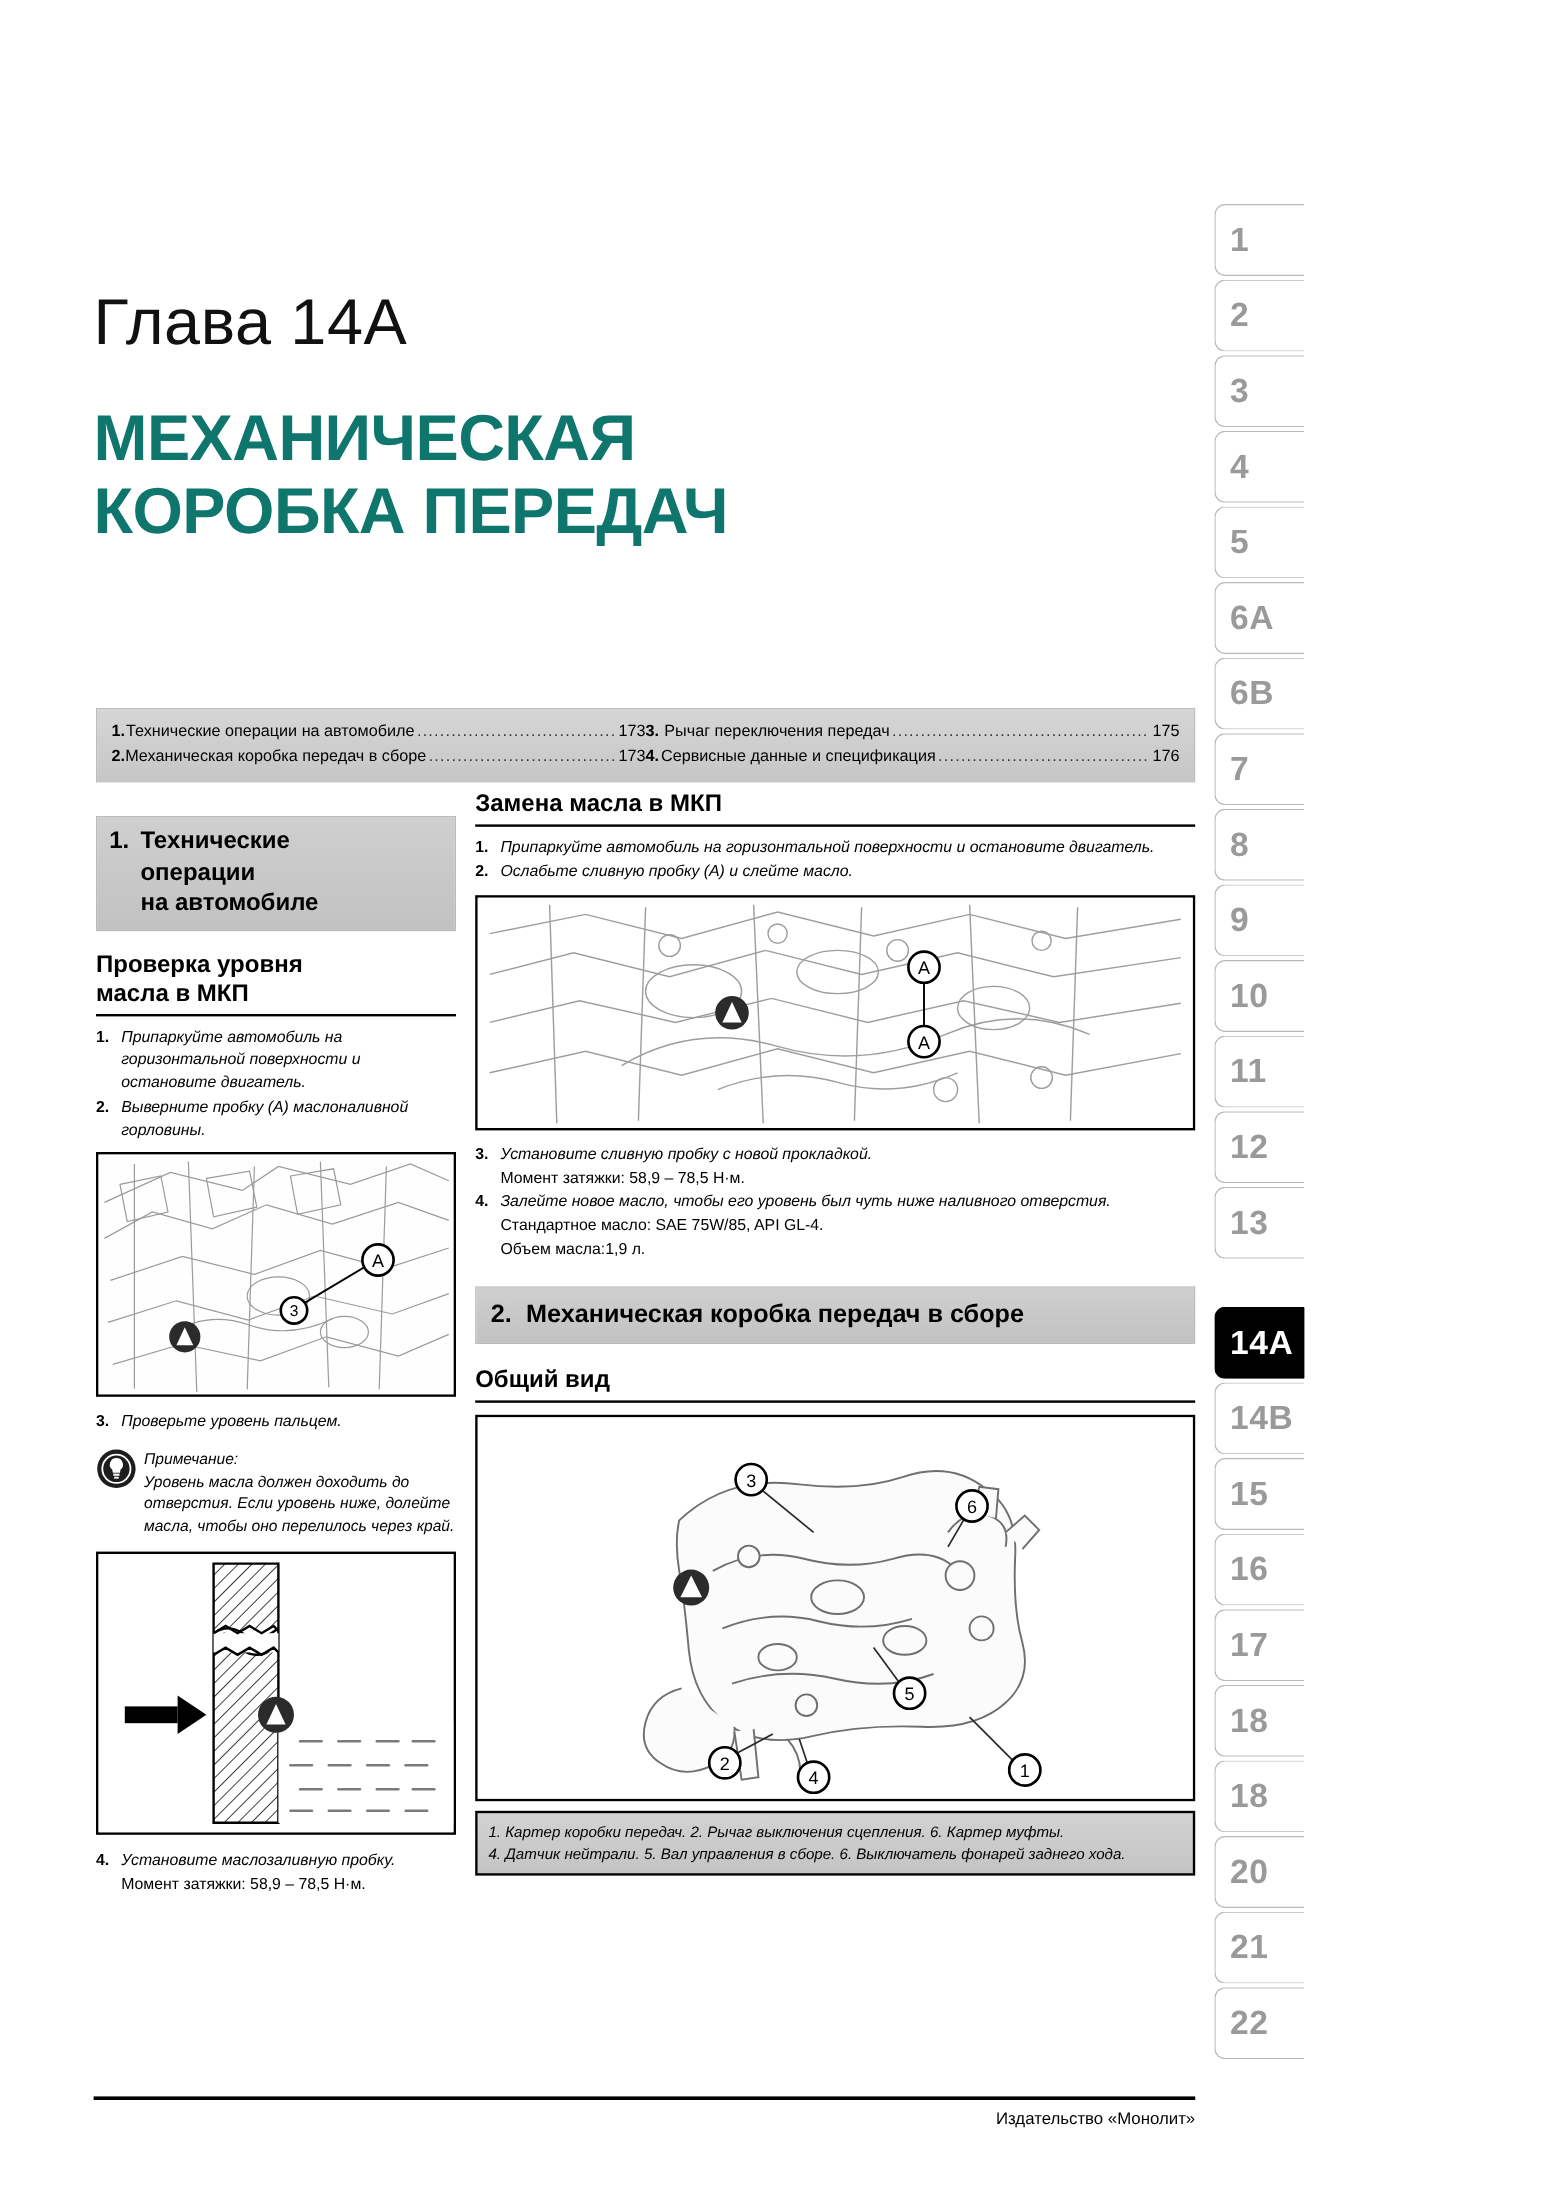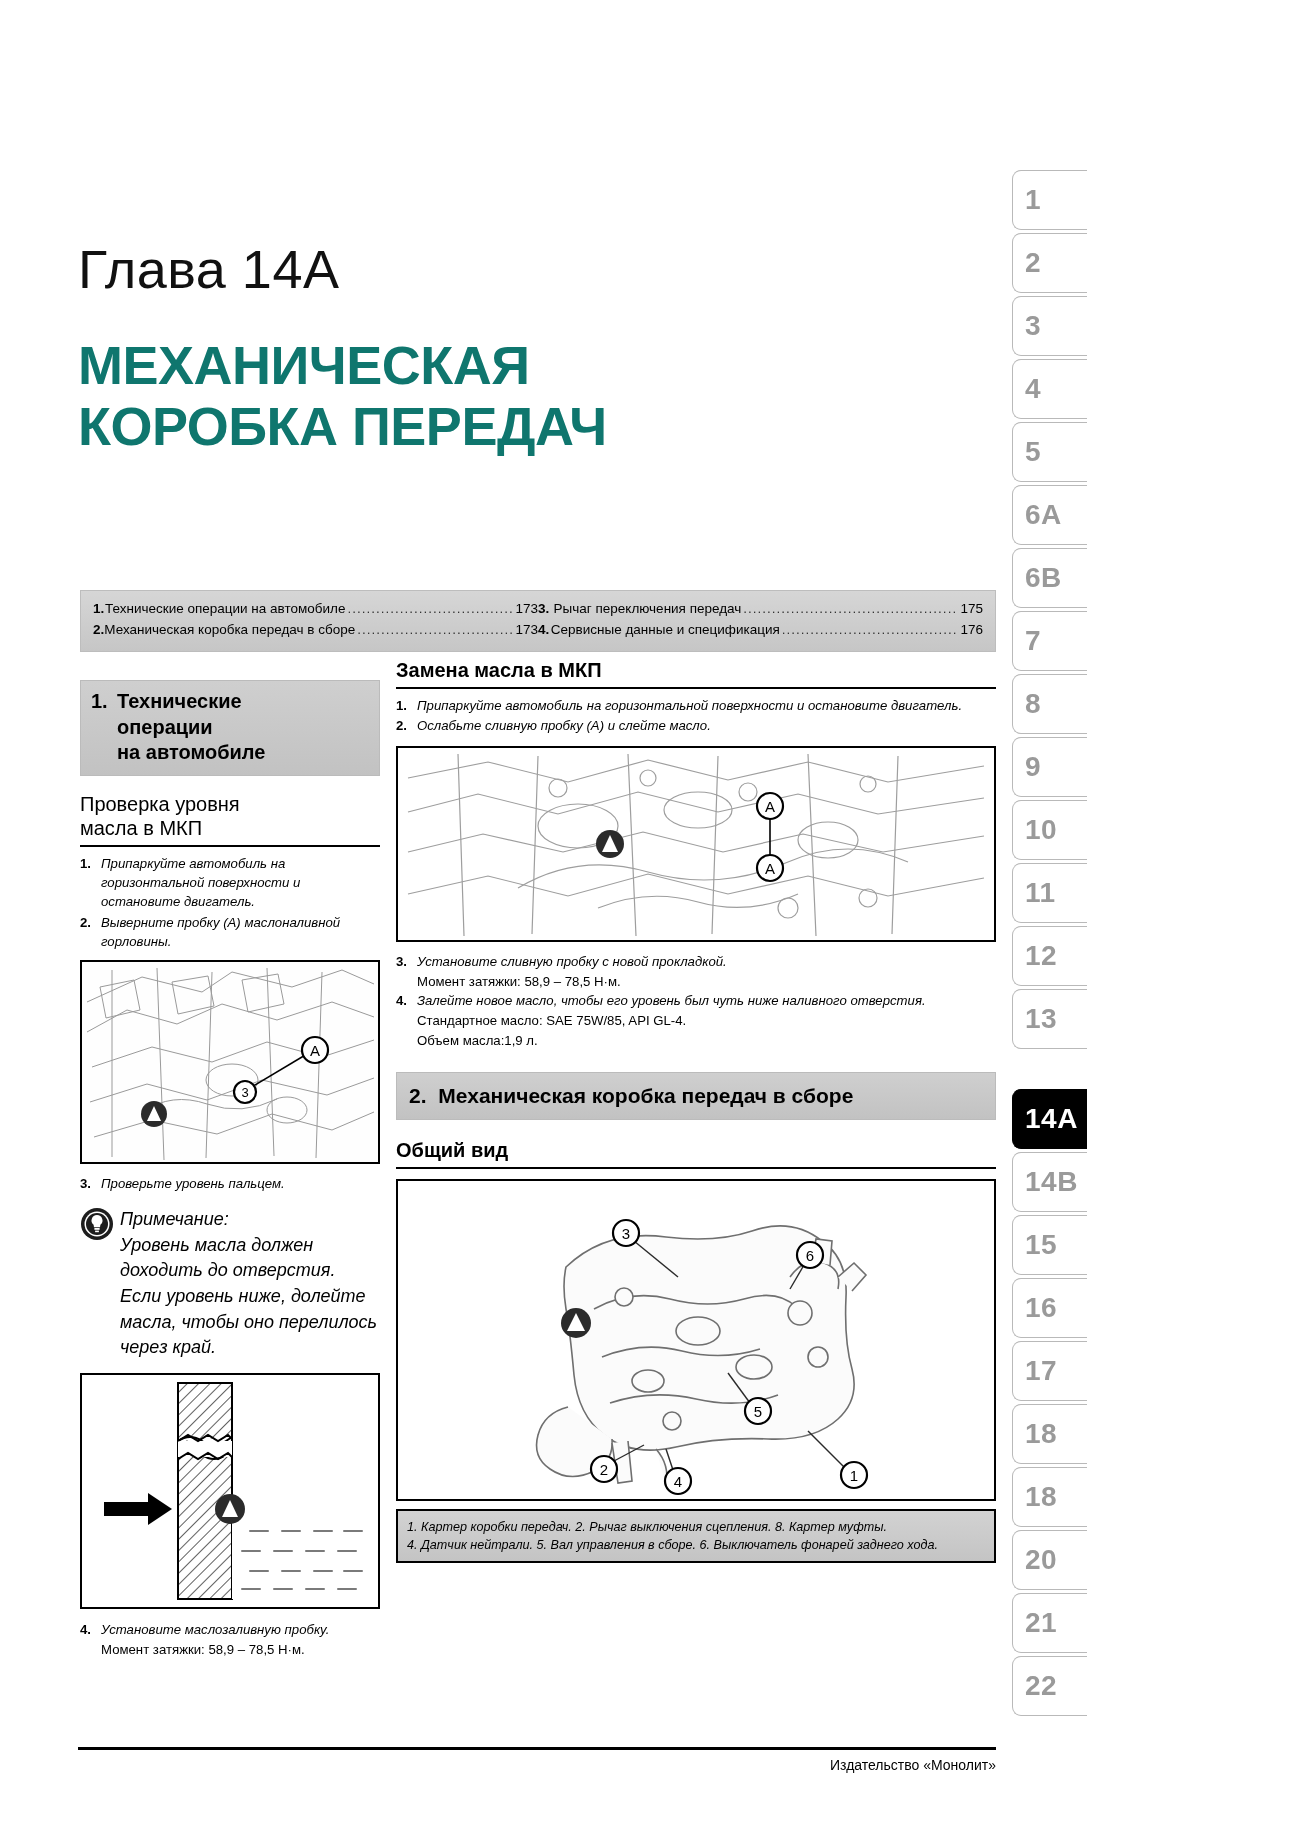--- a/index.html
+++ b/index.html
@@ -46,35 +46,35 @@
             border:1px solid #bbb;
             font-size:20px;font-weight:bold;line-height:1.28;
             padding:8px 10px 9px 10px;box-sizing:border-box;}
   .sec-head .sh-num{display:inline-block;width:26px;}
   .sec-head .sh-txt{display:inline-block;vertical-align:top;}
 
   .sec-head-wide{background:linear-gradient(#cfcfcf,#c2c2c2);
             border:1px solid #bbb;font-size:21px;font-weight:bold;
             padding:11px 12px;box-sizing:border-box;}
 
-  .sub-head{font-size:20px;font-weight:normal;line-height:1.2;
+  .sub-head{font-size:20px;font-weight:bold;line-height:1.2;
             margin-top:16px;padding-bottom:5px;border-bottom:2px solid #000;}
   .sub-head-r{font-size:20px;font-weight:bold;line-height:1.2;
             padding-bottom:5px;border-bottom:2px solid #000;}
 
   .steps{font-size:13.2px;line-height:1.46;margin-top:7px;}
   .step{display:flex;margin-bottom:1px;}
   .step-n{width:21px;font-weight:bold;flex:0 0 21px;}
   .step-t{flex:1;font-style:italic;}
   .sub-line{margin-left:21px;}
 
   .figure{border:2px solid #000;background:#fff;margin-top:9px;
           position:relative;overflow:hidden;}
 
-  .note{display:flex;margin-top:14px;font-size:18px;}
+  .note{display:flex;margin-top:14px;font-size:13px;}
   .note-ico{flex:0 0 40px;}
   .note-body{flex:1;font-style:italic;line-height:1.42;}
   .note-title{font-style:italic;}
 
   .legend{background:linear-gradient(#d2d2d2,#c4c4c4);border:2px solid #000;
           font-size:12.6px;font-style:italic;line-height:1.45;
           padding:7px 9px;box-sizing:border-box;margin-top:8px;}
 
   .footer-rule{position:absolute;left:78px;top:1747px;width:918px;height:3px;background:#000;}
   .footer-txt{position:absolute;left:78px;top:1757px;width:918px;text-align:right;
@@ -402,21 +402,21 @@
             <text x="456" y="300">1</text>
         </g>
         <g>
           <circle cx="178" cy="142" r="15" fill="#2b2b2b"></circle>
           <path d="M178 132 L187 150 L169 150 Z" fill="#fff"></path>
         </g>
       </svg>
     </div>
 
     <div class="legend">
-      <div>1. Картер коробки передач. 2. Рычаг выключения сцепления. 8. Картер муфты.</div>
+      <div>1. Картер коробки передач. 2. Рычаг выключения сцепления. 6. Картер муфты.</div>
       <div>4. Датчик нейтрали. 5. Вал управления в сборе. 6. Выключатель фонарей заднего хода.</div>
     </div>
   </div>
 
   <div class="footer-rule"></div>
   <div class="footer-txt">Издательство «Монолит»</div>
 
 </div>
 
 </body></html>

